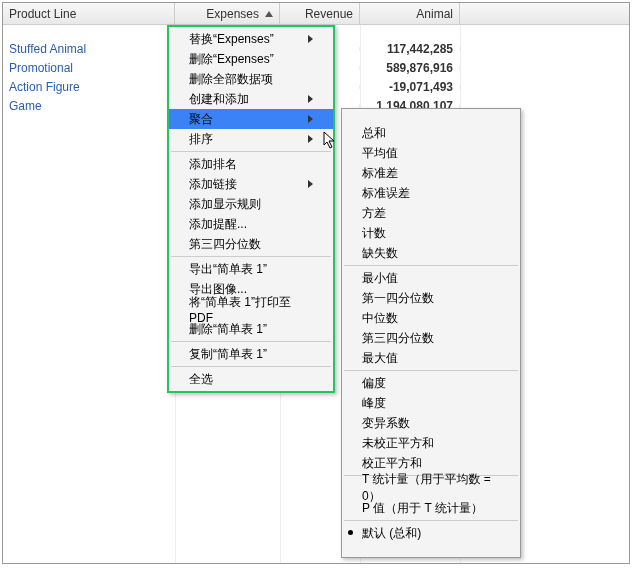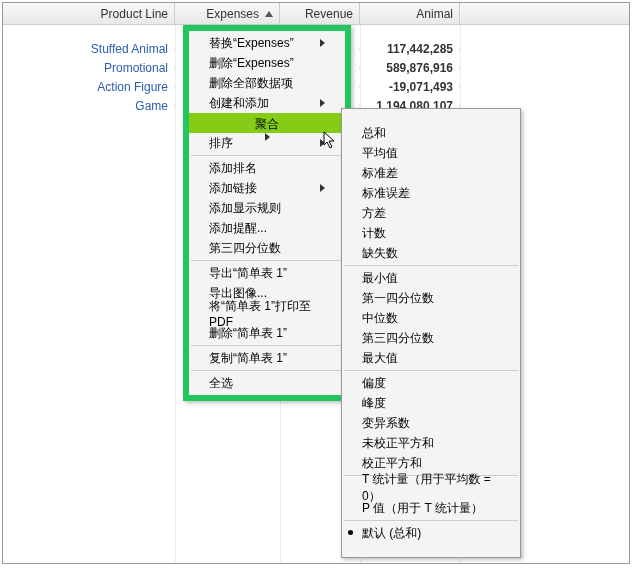--- a/index.html
+++ b/index.html
@@ -25,21 +25,21 @@
     border-bottom: 1px solid #ccc;
     height: 22px;
   }
   .header-cell {
     border-right: 1px solid #ccc;
     padding: 3px 6px;
     display: flex;
     align-items: center;
     color: #333;
   }
-  .col-product { width: 172px; text-align: left; justify-content: flex-end; }
+  .col-product { width: 172px; text-align: left; }
   .col-expenses { width: 105px; justify-content: flex-end; position: relative; }
   .col-revenue { width: 80px; justify-content: flex-end; }
   .col-profit { width: 100px; justify-content: flex-end; }
   .sort-arrow {
     margin-left: 6px;
     width: 0; height: 0;
     border-left: 4px solid transparent;
     border-right: 4px solid transparent;
     border-bottom: 6px solid #555;
   }
@@ -55,41 +55,40 @@
     margin-top: 22px;
   }
   .body-cell.col-product { color: #2a5db0; }
   .body-cell.col-profit { justify-content: flex-end; color: #333; font-weight: bold; }
   .body-cell.col-revenue, .body-cell.col-expenses { justify-content: flex-end; }
 
   
   .context-menu {
     position: absolute;
     top: 22px;
-    left: 180px;
+    left: 164px;
     width: 168px;
     background: #f4f4f4;
-    border: 6px solid #22c55e;
+    border: 2px solid #22c55e;
     box-shadow: 2px 2px 4px rgba(0,0,0,0.25);
     padding: 2px 0;
     z-index: 10;
   }
   .menu-item {
     padding: 3px 20px 3px 20px;
     display: flex;
     justify-content: space-between;
     align-items: center;
     color: #000;
     cursor: default;
     position: relative;
     height: 20px;
   }
   .menu-item.highlight {
-    background: #84cc16;
-    flex-direction: column;
+    background: #3b82f6;
   }
   .menu-sep {
     height: 1px;
     background: #ccc;
     margin: 2px 2px;
   }
   .submenu-arrow {
     width: 0; height: 0;
     border-top: 4px solid transparent;
     border-bottom: 4px solid transparent;

